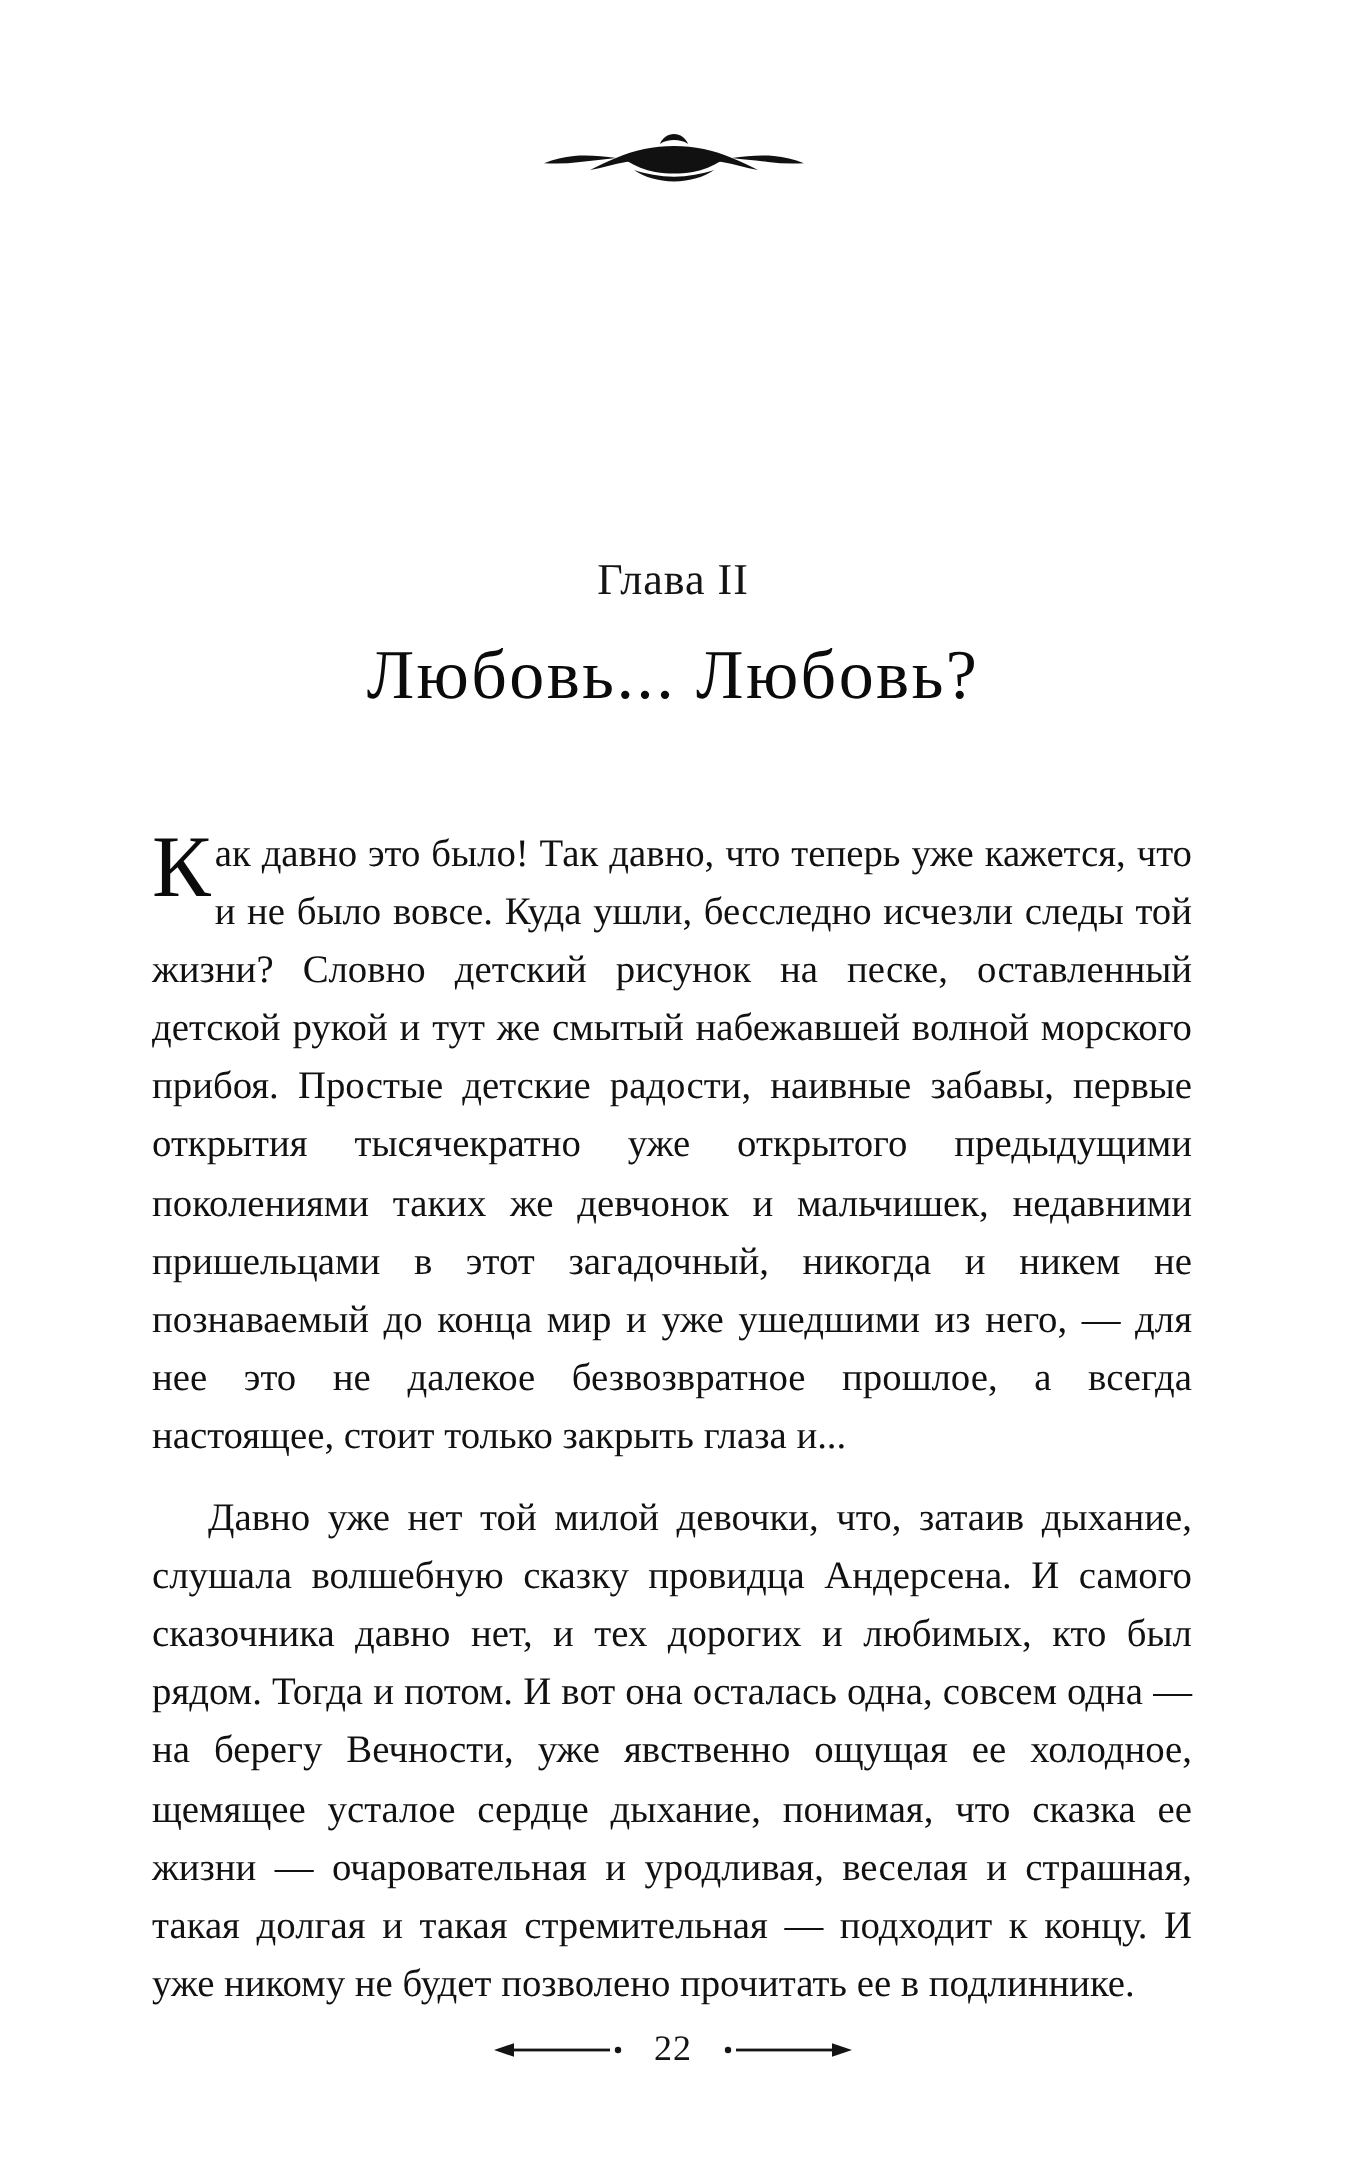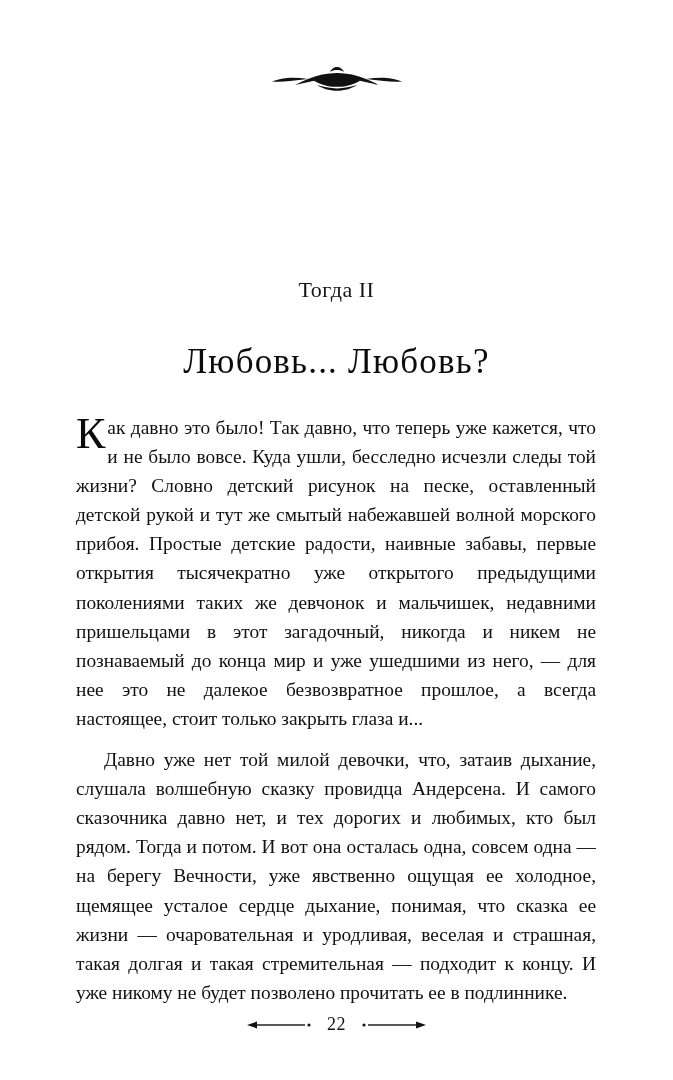--- a/index.html
+++ b/index.html
@@ -42,21 +42,21 @@
     text-align: center;
   }
   .chapter-number {
     font-family: "Liberation Serif", serif;
     font-size: 22px;
     letter-spacing: 0.5px;
     color: #141414;
     line-height: 1.1;
   }
   .chapter-title {
-    margin-top: 40px;
+    margin-top: 16px;
     font-family: "Liberation Serif", serif;
     font-size: 35px;
     letter-spacing: 1.2px;
     color: #0b0b0b;
     line-height: 1.15;
   }
 
   
   .body-text {
     position: absolute;
@@ -125,21 +125,21 @@
         <path d="M65 11 c10 0 20 2 29 6 c5 2 9 4 13 6 c-6 -1 -12 -3 -18 -4 c-8 -1.5 -16 -2.5 -24 -2.5 c-8 0 -16 1 -24 2.5 c-6 1 -12 3 -18 4 c4 -2 8 -4 13 -6 c9 -4 19 -6 29 -6 z"></path>
         <path d="M65 15.5 c8 0 16 1 23.5 3 c-4 2.5 -9 4.5 -14 5.5 c-3.5 0.7 -6.5 0.8 -9.5 0.8 c-3 0 -6 -0.1 -9.5 -0.8 c-5 -1 -10 -3 -14 -5.5 c7.5 -2 15.5 -3 23.5 -3 z"></path>
         <path d="M36 17 c-7 -1 -14 -1.5 -21 -1 c-5 0.4 -10 1.6 -15 3.6 c6 0.4 12 0.2 18 -0.6 c6.2 -0.8 12.3 -1.2 18 -2 z"></path>
         <path d="M94 17 c7 -1 14 -1.5 21 -1 c5 0.4 10 1.6 15 3.6 c-6 0.4 -12 0.2 -18 -0.6 c-6.2 -0.8 -12.3 -1.2 -18 -2 z"></path>
         <path d="M45 23 c6 2 13 3.2 20 3.4 c7 -0.2 14 -1.4 20 -3.4 c-5 3.5 -12 5.6 -20 5.8 c-8 -0.2 -15 -2.3 -20 -5.8 z"></path>
       </g>
     </svg>
   </div>
 
   <div class="chapter-head">
-    <div class="chapter-number">Тогда II</div>
+    <div class="chapter-number">Глава II</div>
     <div class="chapter-title">Любовь... Любовь?</div>
   </div>
 
   <div class="body-text">
     <p class="para para-first"><span class="dropcap">К</span><span>ак давно это было! Так давно, что теперь уже кажется, что и не было вовсе. Куда ушли, бесследно исчезли следы той жизни? Словно детский рисунок на песке, оставленный детской рукой и тут же смытый набежавшей волной морского прибоя. Простые детские радости, наивные забавы, первые открытия тысячекратно уже открытого предыдущими поколениями таких же девчонок и мальчишек, недавними пришельцами в этот загадочный, никогда и никем не познаваемый до конца мир и уже ушедшими из него, — для нее это не далекое безвозвратное прошлое, а всегда настоящее, стоит только закрыть глаза и...</span></p>
     <p class="para">Давно уже нет той милой девочки, что, затаив дыхание, слушала волшебную сказку провидца Андерсена. И самого сказочника давно нет, и тех дорогих и любимых, кто был рядом. Тогда и потом. И вот она осталась одна, совсем одна — на берегу Вечности, уже явственно ощущая ее холодное, щемящее усталое сердце дыхание, понимая, что сказка ее жизни — очаровательная и уродливая, веселая и страшная, такая долгая и такая стремительная — подходит к концу. И уже никому не будет позволено прочитать ее в подлиннике.</p>
   </div>
 
   <div class="footer">
     <span class="rule">

